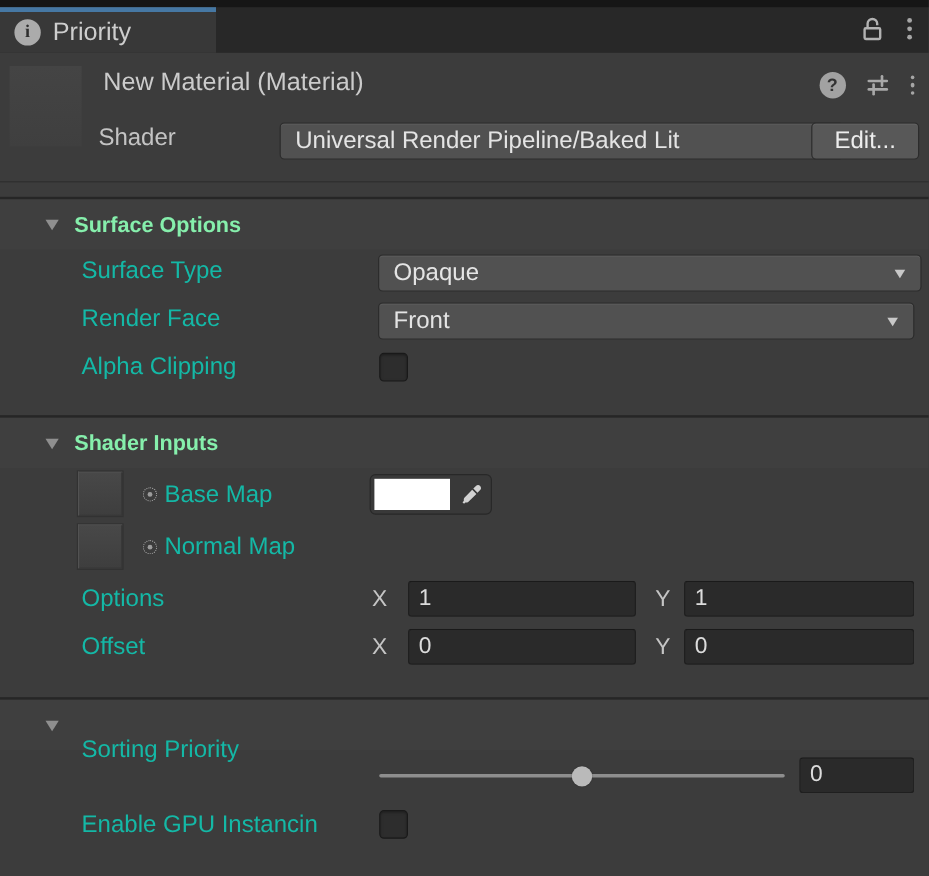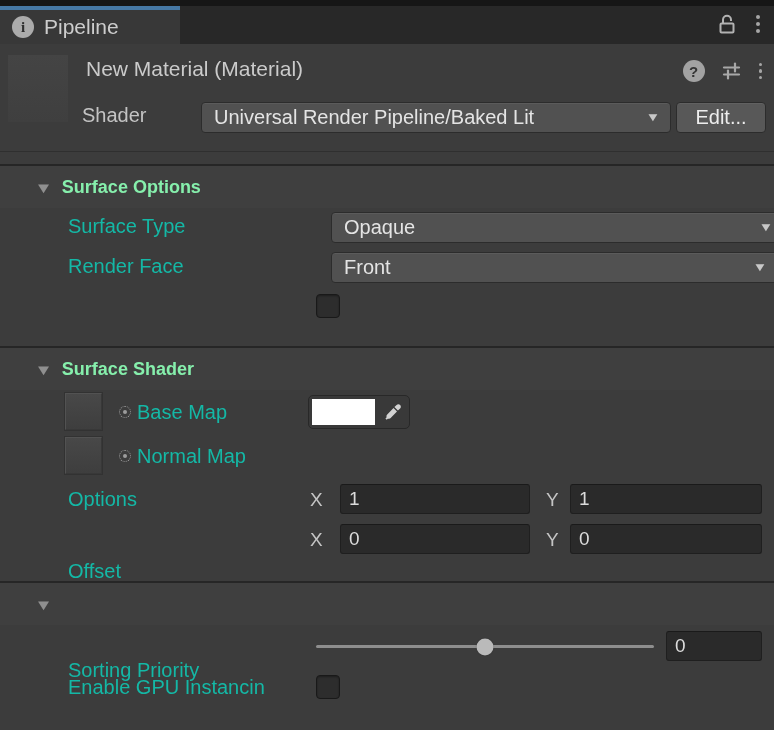--- a/index.html
+++ b/index.html
@@ -26,21 +26,21 @@
     font-family:"Liberation Serif","DejaVu Serif",serif;
   }
   .tab-title { color:#CDCDCD; font-size:21px; }
   .tabbar-right { position:absolute; right:12px; top:8px; height:32px; display:flex; align-items:center; gap:16px; }
 
   .kebab { display:flex; flex-direction:column; gap:3px; align-items:center; padding:2px; cursor:pointer; }
   .kebab i { width:4px; height:4px; border-radius:50%; background:#A6A6A6; }
   .kebab.small i { width:3.5px; height:3.5px; }
 
   
-  .mat-header { position:absolute; left:0; top:44px; width:774px; height:107px; }
+  .mat-header { position:absolute; left:0; top:44px; width:774px; height:107px;padding-left:48px; }
   .preview-thumb {
     position:absolute; left:8px; top:11px; width:60px; height:67px;
     background:linear-gradient(#444444,#3F3F3F);
   }
   .mat-title { position:absolute; left:86px; top:13px; font-size:21px; color:#CBCBCB; }
   .mat-header-icons { position:absolute; right:10px; top:16px; display:flex; align-items:center; gap:15px; }
   .help-icon {
     width:22px; height:22px; border-radius:50%; background:#A2A2A2;
     color:#333; font-weight:bold; font-size:15px;
     display:flex; align-items:center; justify-content:center;
@@ -55,21 +55,20 @@
     box-shadow:inset 0 1px 0 rgba(255,255,255,.06); cursor:pointer;
   }
   .hdr-sep { position:absolute; left:0; top:151px; width:774px; height:1px; background:#2F2F2F; }
 
   
   .dropdown {
     height:31px; background:#515151; border:1px solid #2C2C2C; border-radius:4px;
     color:#E4E4E4; font-size:20px; display:flex; align-items:center;
     padding:0 12px; position:relative; cursor:pointer;
     box-shadow:inset 0 1px 0 rgba(255,255,255,.06);
-    margin-left:16px;
   }
   .dropdown .arrow {
     position:absolute; right:11px; top:50%; transform:translateY(-54%) scaleX(1.25);
     font-size:12px; color:#C8C8C8;
   }
   .tfield {
     height:30px; background:#2A2A2A; border:1px solid #1F1F1F; border-top-color:#1A1A1A;
     border-radius:3px; color:#DCDCDC; font-size:19px; padding:0 8px;
     font-family:"Liberation Sans","DejaVu Sans",sans-serif; outline:none; width:100%;
   }
@@ -116,21 +115,21 @@
 </style>
 </head>
 <body>
 
 <div class="panel">
 
   <div class="tabbar">
     <div class="tabbar-topstrip"></div>
     <div class="tab">
       <span class="info-icon">i</span>
-      <span class="tab-title">Pipeline</span>
+      <span class="tab-title">Priority</span>
     </div>
     <div class="tabbar-right">
       <span style="display:flex;">
         <svg width="22" height="23" viewBox="0 0 22 23">
           <rect x="4.5" y="10.5" width="13" height="9" rx="1" fill="none" stroke="#B2B2B2" stroke-width="2"></rect>
           <path d="M7 10.5 V6.8 a4 4 0 0 1 8 0 V8" fill="none" stroke="#B2B2B2" stroke-width="2"></path>
         </svg>
       </span>
       <span class="kebab">
           <i></i>
@@ -183,26 +182,27 @@
     <span>Opaque</span>
     <span class="arrow">▼</span>
   </div>
 
   <div class="row-label" style="top:255px;text-align:center;">Render Face</div>
   <div class="dropdown" style="position:absolute; left:315px; top:252px; width:447px;">
     <span>Front</span>
     <span class="arrow">▼</span>
   </div>
 
+  <div class="row-label" style="top:295px;">Alpha Clipping</div>
   <div class="checkbox" style="position:absolute; left:316px; top:294px;"></div>
 
   <div class="section-sep" style="top:346px;"></div>
   <div class="section-head" style="top:348px;">
     <span class="foldout-tri">▼</span>
-    <span class="section-title">Surface Shader</span>
+    <span class="section-title">Shader Inputs</span>
   </div>
 
   <div class="tex-slot" style="top:393px;"></div>
   <span class="picker-circle" style="left:119px; top:406px;"></span>
   <div class="row-label" style="left:137px; top:401px;">Base Map</div>
   <div class="color-field" style="top:395px;">
     <div class="color-swatch" style="background: rgb(255, 255, 255);"></div>
     <div class="eyedropper-btn">
       <svg width="19" height="19" viewBox="0 0 19 19">
         <path d="M13.6 1.9c1-1 2.6-1 3.5 0 1 1 1 2.6 0 3.5l-2.2 2.2-3.5-3.5 2.2-2.2z" fill="#D2D2D2"></path>
@@ -218,36 +218,36 @@
   <div class="row-label" style="top:488px;">Options</div>
   <span class="axis-label" style="position:absolute; left:310px; top:489px;">X</span>
   <span style="position:absolute; left:340px; top:484px; width:190px;">
     <input class="tfield" value="1" style="">
   </span>
   <span class="axis-label" style="position:absolute; left:546px; top:489px;">Y</span>
   <span style="position:absolute; left:570px; top:484px; width:192px;">
     <input class="tfield" value="1" style="">
   </span>
 
-  <div class="row-label" style="top:528px;margin-top:32px;">Offset</div>
+  <div class="row-label" style="top:528px;">Offset</div>
   <span class="axis-label" style="position:absolute; left:310px; top:529px;">X</span>
   <span style="position:absolute; left:340px; top:524px; width:190px;">
     <input class="tfield" value="0" style="">
   </span>
   <span class="axis-label" style="position:absolute; left:546px; top:529px;">Y</span>
   <span style="position:absolute; left:570px; top:524px; width:192px;">
     <input class="tfield" value="0" style="">
   </span>
 
   <div class="section-sep" style="top:581px;"></div>
   <div class="section-head" style="top:583px;">
     <span class="foldout-tri">▼</span>
   </div>
 
-  <div class="row-label" style="top:659px;text-align:right;">Sorting Priority</div>
+  <div class="row-label" style="top:614px;text-align:right;">Sorting Priority</div>
   <div class="slider-track">
     <div class="slider-thumb" style="left: 50%;"></div>
   </div>
   <span style="position:absolute; left:666px; top:631px; width:96px;">
     <input class="tfield" value="0" style="">
   </span>
 
   <div class="row-label truncate" style="top:676px;">Enable GPU Instancin</div>
   <div class="checkbox" style="position:absolute; left:316px; top:675px;"></div>
 

